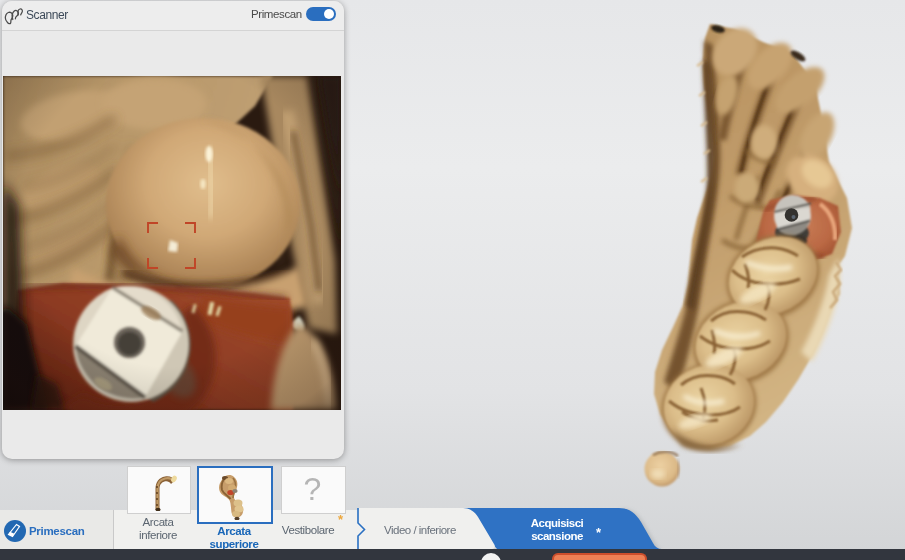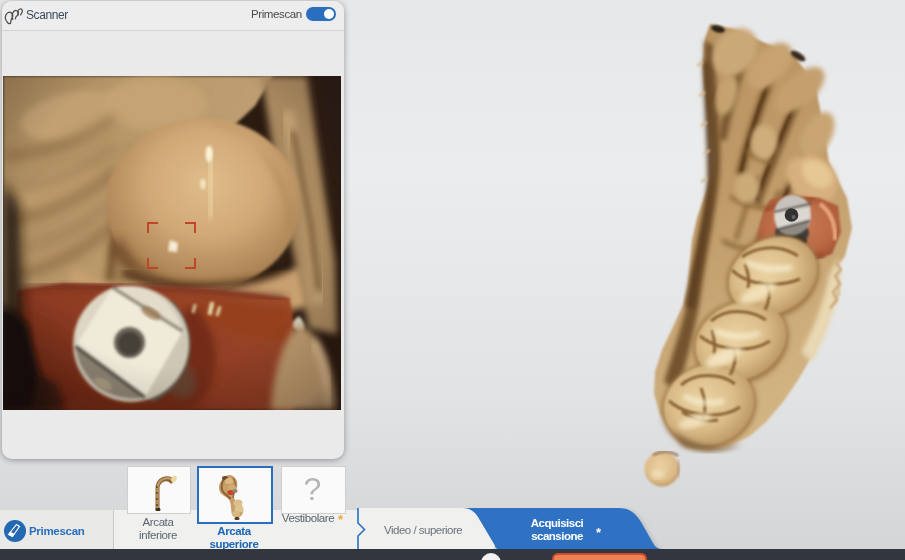--- a/index.html
+++ b/index.html
@@ -19,21 +19,21 @@
   #toggle .knob{position:absolute;right:2px;top:2px;width:10px;height:10px;background:#fff;border-radius:50%;}
 
   
   .thumb{background:#fafafa;border:1px solid #cfcfcf;}
   #th1{left:127px;top:466px;width:62px;height:46px;}
   #th2{left:197px;top:466px;width:72px;height:54px;border:2px solid #2a6ebf;background:#fafafa;}
   #th3{left:281px;top:466px;width:63px;height:46px;}
   .thlbl{font-size:11.5px;color:#5b6570;text-align:center;line-height:13px;letter-spacing:-.4px;}
   #lbl1{left:117px;top:516px;width:82px;}
   #lbl2{left:187px;top:525px;width:94px;color:#1a67b8;font-weight:bold;line-height:12.5px;}
-  #lbl3{left:267px;top:512px;width:82px;}
+  #lbl3{left:267px;top:524px;width:82px;}
   #ast3{left:338px;top:512px;color:#eda73c;font-size:13px;font-weight:bold;}
   #qmark{left:281px;top:466px;width:63px;height:46px;text-align:center;line-height:46px;
          font-size:32px;color:#b5b5b5;}
 
   
   #barleft{left:0;top:510px;width:113px;height:39px;background:#e9e9e7;border-right:1px solid #c9c9c9;}
   #barmid{left:114px;top:510px;width:244px;height:39px;background:#f0f0ee;}
   #primescan2{left:29px;top:525px;font-size:11.5px;font-weight:bold;color:#2a6ebf;letter-spacing:-.3px;}
   #videolbl{left:384px;top:524px;font-size:11.5px;color:#6a727c;letter-spacing:-.5px;}
   #darkstrip{left:0;top:549px;width:905px;height:11px;background:#32363e;}
@@ -373,21 +373,21 @@
   <path d="M621,509 C632,509 638,515 643,523 L655,544 C657,548 660,550 664,550 L650,550 Z" fill="#9aa0a4" opacity="0.55" style="filter:blur(2px)"></path>
   <path d="M463,508 L619,508 C630,508 636,514 641,522 L653,543 C655,547 658,549 662,549
            L497,549 Z" fill="#2f72c4"></path>
   <path d="M358,508 L463,508 C470,508 475,512 478,517 L494,544 C496,547 494,549 491,549
            L358,549 Z" fill="#f0f0ee"></path>
   <path d="M358,508 L358,523 L364.5,529.5 L358,536 L358,549" fill="none" stroke="#2a70c2" stroke-width="1.6"></path>
   <text x="557" y="527" font-size="11.5" font-weight="bold" fill="#ffffff" text-anchor="middle" letter-spacing="-0.5">Acquisisci</text>
   <text x="557" y="540" font-size="11.5" font-weight="bold" fill="#ffffff" text-anchor="middle" letter-spacing="-0.5">scansione</text>
   <text x="596" y="537" font-size="13" font-weight="bold" fill="#ffffff">*</text>
 </svg>
-<div class="abs" id="videolbl">Video / superiore</div>
+<div class="abs" id="videolbl">Video / inferiore</div>
 <div class="abs" id="darkstrip"></div>
 <div class="abs" id="whitecircle"></div>
 <div class="abs" id="orangebtn"></div>
 
 <svg class="abs" style="left:3px;top:519px;" width="24" height="24" viewBox="0 0 24 24">
   <circle cx="12" cy="12" r="11" fill="#2268b2"></circle>
   <path d="M9.5,17.5 L5.5,15.5 L13.5,5.5 L16.5,7.5 Z" fill="none" stroke="#fff" stroke-width="1.2"></path>
   <path d="M9.5,17.5 L5.5,15.5 L7,12.8 L11.4,14.8 Z" fill="#fff"></path>
 </svg>
 

